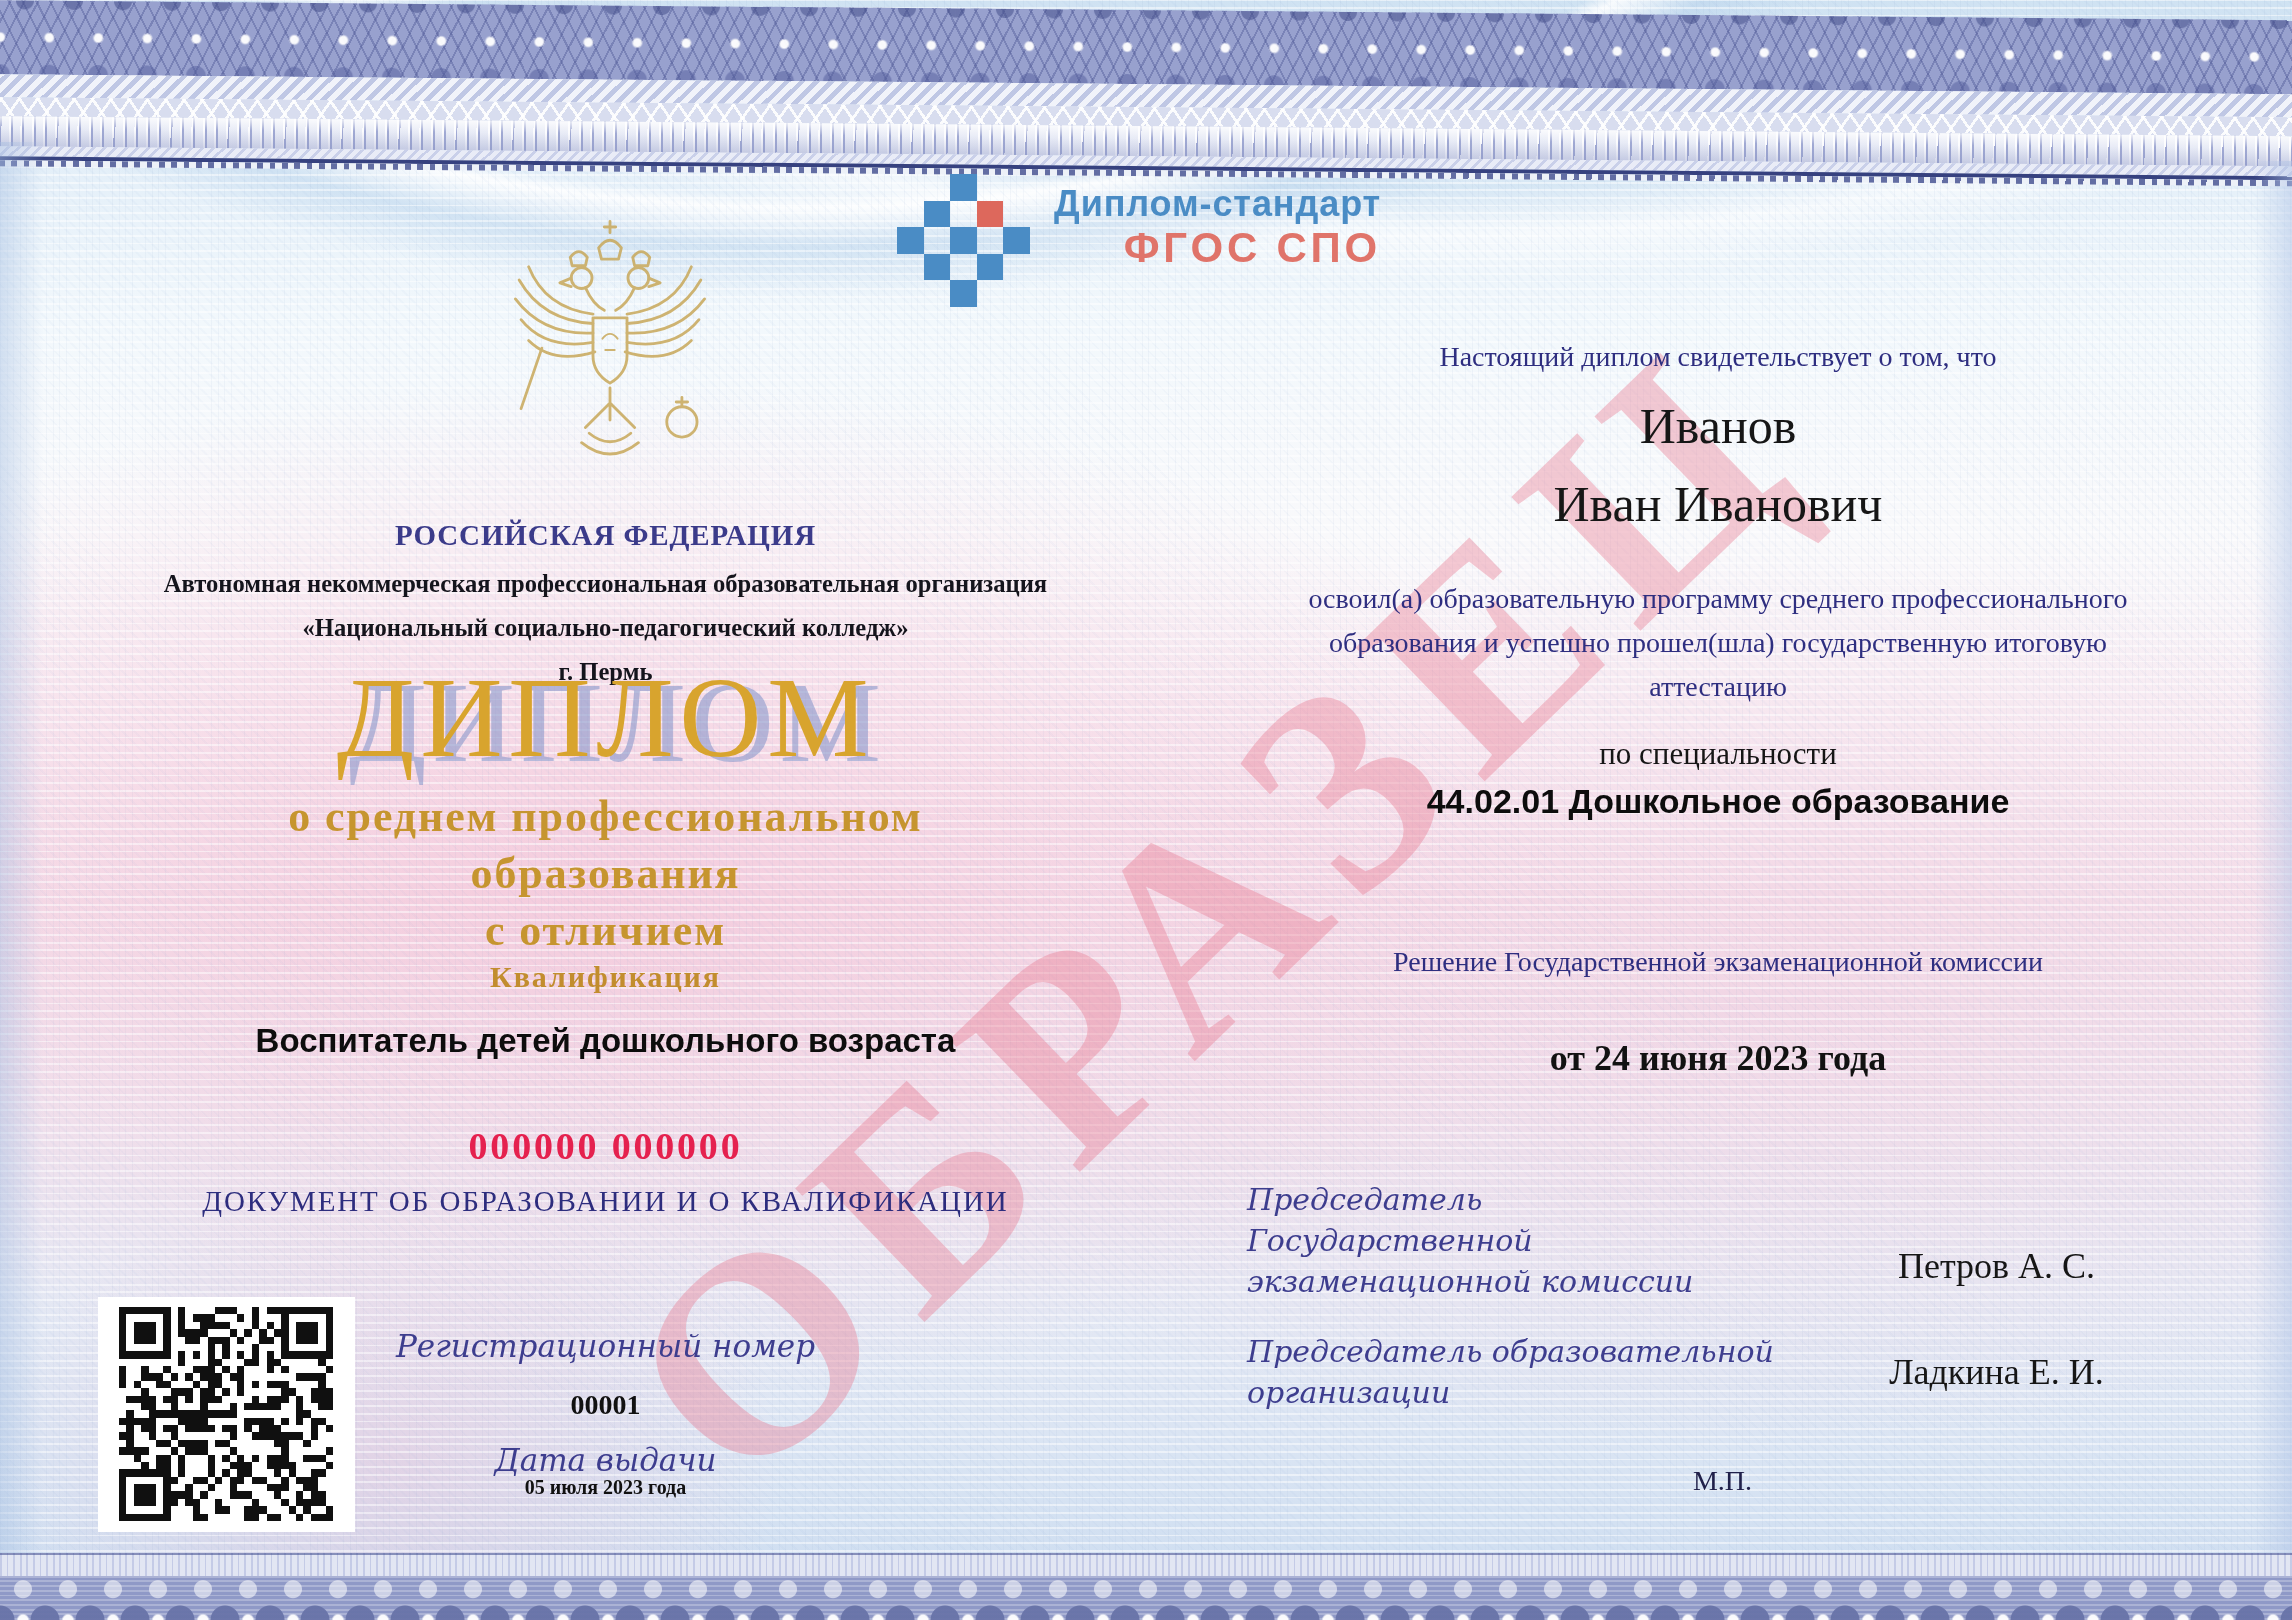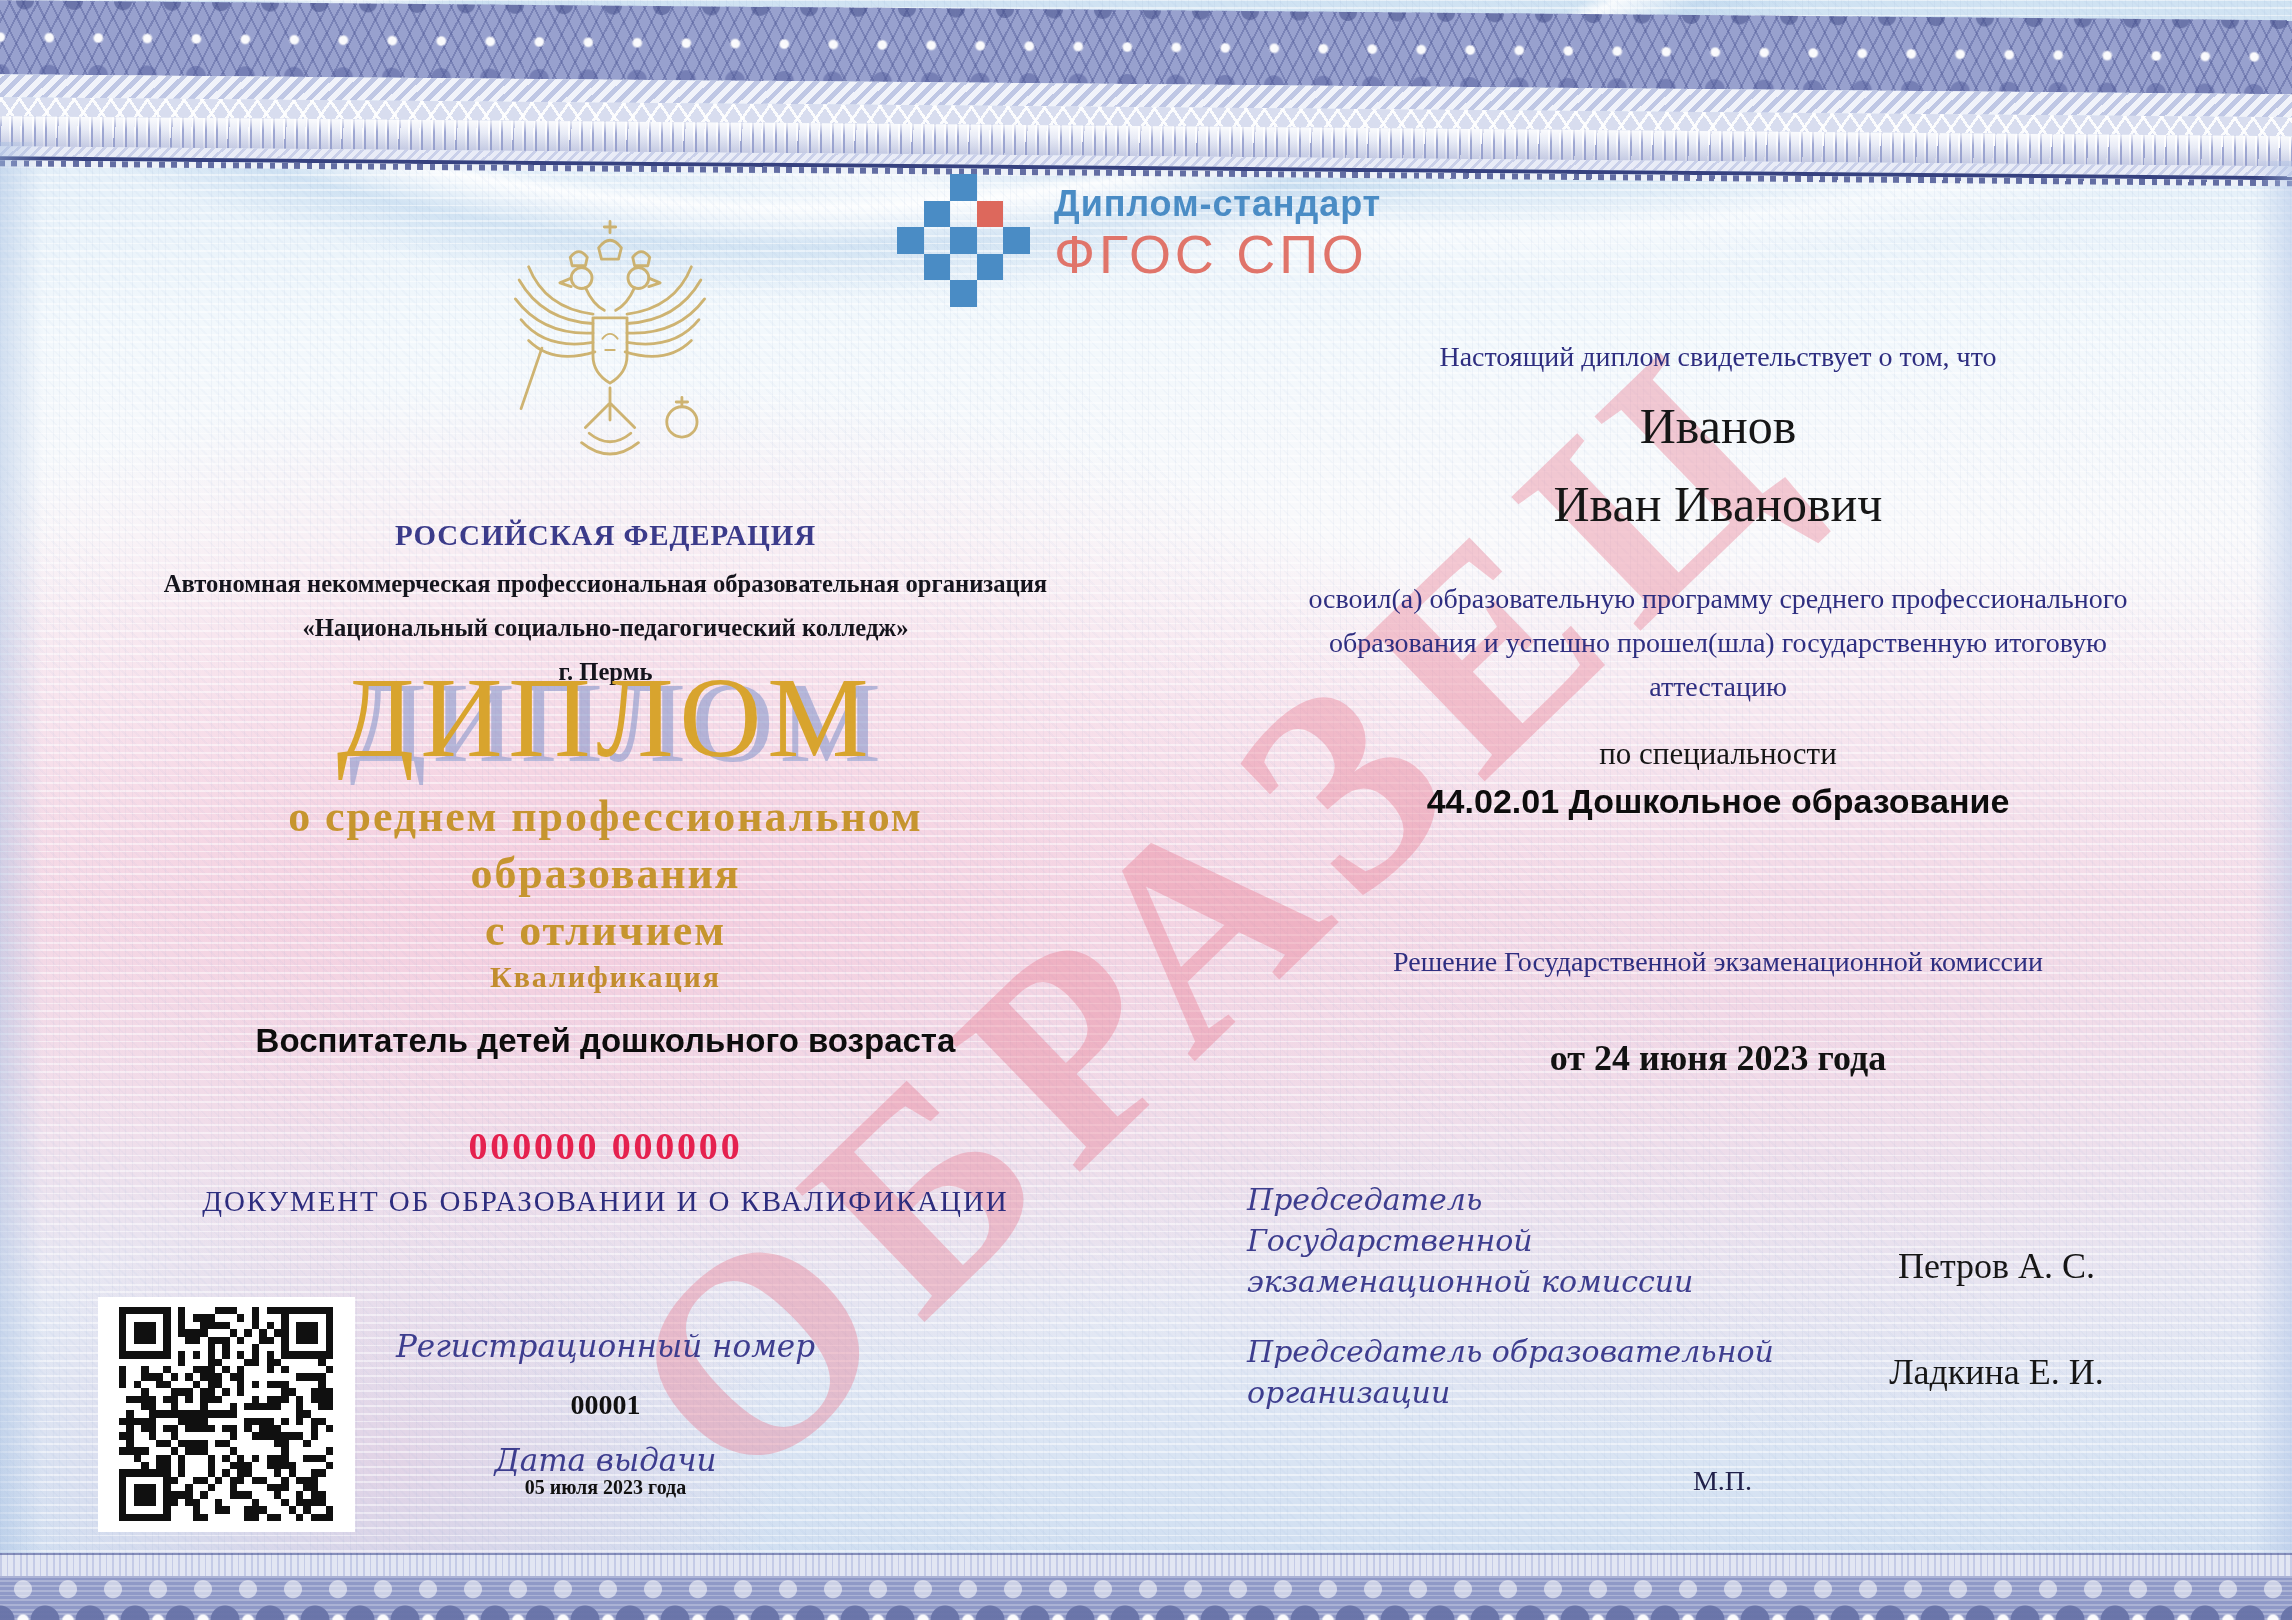--- a/index.html
+++ b/index.html
@@ -77,21 +77,21 @@
   .right-col-ctr{left:1226px;width:984px;text-align:center;}
   .blue-serif{color:#2e2e80;}
   .script{font-style:italic;color:#3d3d8e;font-family:"DejaVu Serif",serif;}
   .sans{font-family:"Liberation Sans","DejaVu Sans",sans-serif;}
 
   .logo-row{position:absolute;left:897px;top:174px;display:flex;align-items:flex-start;}
   .logo-grid{display:grid;grid-template-columns:repeat(5,26.5px);grid-auto-rows:26.5px;}
   .logo-grid span{display:block;}
   .logo-text{margin-left:24.6px;margin-top:9.5px;line-height:1.12;text-align:left;}
   .logo-title{font-size:36px;font-weight:bold;color:#4a8cc5;letter-spacing:0.9px;}
-  .logo-sub{font-size:54px;font-weight:normal;color:#e0746a;letter-spacing:3.8px;}
+  .logo-sub{font-size:42px;font-weight:bold;color:#e0746a;letter-spacing:3.8px;text-align:right;}
 
   .country{top:519px;font-size:29px;font-weight:600;color:#3b3b8a;letter-spacing:0.9px;}
   .org{top:562px;font-size:24.6px;font-weight:bold;color:#14141c;line-height:44px;}
   .diploma{top:655px;font-size:114px;font-weight:normal;color:#d8a42e;letter-spacing:5.7px;line-height:1.1;
     text-shadow:12.3px 4.7px 0 rgba(128,146,200,.55);}
   .gsub{font-size:44px;font-weight:600;letter-spacing:1.9px;color:#c6952f;}
   .qual-label{top:960px;font-size:30px;font-weight:600;letter-spacing:1.9px;color:#c28d2e;}
   .qual-value{top:1022px;font-size:33px;font-weight:bold;color:#0d0d0d;}
   .serial{top:1124px;font-size:38px;font-weight:bold;color:#e5214e;letter-spacing:2.8px;}
   .doctype{top:1185px;font-size:29px;color:#2d2d7e;letter-spacing:1.9px;}

